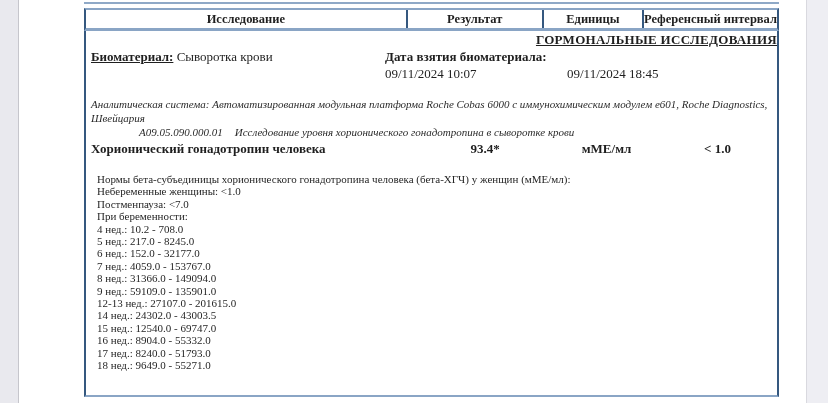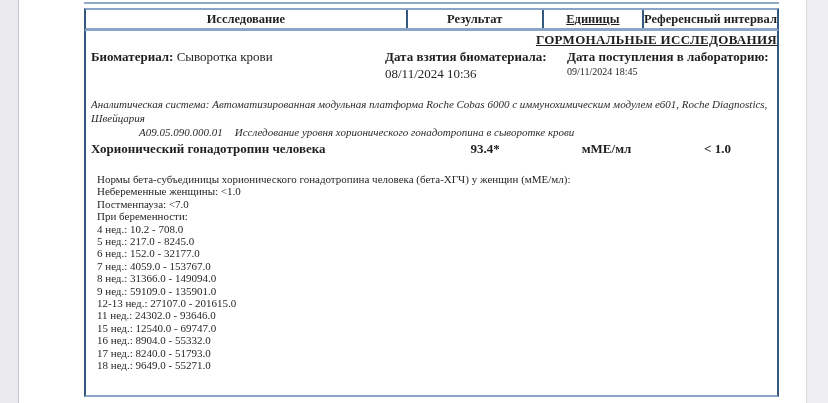--- a/index.html
+++ b/index.html
@@ -28,37 +28,37 @@
     display:flex;
     border-top:2px solid #8aa5c5;border-bottom:3px solid #8aa5c5;
     border-left:2px solid #35587f;border-right:2px solid #35587f;
   }
   .hcell{
     display:flex;align-items:center;justify-content:center;
     font-weight:bold;font-size:12.5px;white-space:nowrap;
   }
   .hcell.c1{width:329px;border-right:2px solid #35587f;}
   .hcell.c2{width:138px;border-right:2px solid #35587f;}
-  .hcell.c3{width:101px;border-right:2px solid #35587f;text-decoration:underline;}
+  .hcell.c3{width:101px;border-right:2px solid #35587f;}
   .hcell.c4{flex:1;}
   .tbody{
     position:absolute;left:0;top:31px;width:691px;height:364px;
     border-left:2px solid #35587f;border-right:2px solid #35587f;
     border-bottom:2px solid #8aa5c5;
   }
   .section-title{
     position:absolute;top:1px;left:0;width:100%;text-align:right;
     font-weight:bold;font-size:13px;text-decoration:underline;letter-spacing:.3px;
   }
   .bio-row{position:absolute;top:18px;left:5px;font-size:13px;white-space:nowrap;}
-  .bold{font-weight:bold;}
+  .bold{font-weight:bold;text-decoration:underline;}
   .collected-label{position:absolute;top:18px;left:299px;font-size:13px;font-weight:bold;white-space:nowrap;}
   .collected-value{position:absolute;top:35px;left:299px;font-size:13px;white-space:nowrap;}
   .received-label{position:absolute;top:18px;left:481px;font-size:13px;font-weight:bold;white-space:nowrap;}
-  .received-value{position:absolute;top:35px;left:481px;font-size:10px;white-space:nowrap;}
+  .received-value{position:absolute;top:35px;left:481px;font-size:13px;white-space:nowrap;}
   .method{
     position:absolute;top:67px;left:5px;width:682px;
     font-style:italic;font-size:11px;line-height:13.5px;color:#2a2a2a;
   }
   .service{
     position:absolute;top:95px;left:5px;width:682px;
     font-style:italic;font-size:11px;white-space:nowrap;color:#2a2a2a;
   }
   .service .code{margin-right:12px;margin-left:48px;}
   .result-row{position:absolute;top:110px;left:0;width:100%;height:16px;font-weight:bold;font-size:13px;}
@@ -89,22 +89,21 @@
       <div class="hcell c4">Референсный интервал</div>
     </div>
 
     <div class="tbody">
       <div class="section-title">ГОРМОНАЛЬНЫЕ ИССЛЕДОВАНИЯ</div>
 
       <div class="bio-row">
         <span class="bold">Биоматериал:</span><span> Сыворотка крови</span>
       </div>
       <div class="collected-label">Дата взятия биоматериала:</div>
-      <div class="collected-value">08/11/2024 10:36</div>
-      <div class="received-label">Дата поступления в лабораторию:</div>
+      <div class="collected-value">09/11/2024 10:07</div>
       <div class="received-value">09/11/2024 18:45</div>
 
       <div class="method">Аналитическая система: Автоматизированная модульная платформа Roche Cobas 6000 с иммунохимическим модулем e601, Roche Diagnostics, Швейцария</div>
       <div class="service">
         <span class="code">A09.05.090.000.01</span><span>Исследование уровня хорионического гонадотропина в сыворотке крови</span>
       </div>
 
       <div class="result-row">
         <span class="result-name">Хорионический гонадотропин человека</span>
         <span class="result-value">93.4*</span>
@@ -117,21 +116,21 @@
         <div>Небеременные женщины: &lt;1.0</div>
         <div>Постменпауза: &lt;7.0</div>
         <div>При беременности:</div>
         <div>4 нед.: 10.2 - 708.0</div>
         <div>5 нед.: 217.0 - 8245.0</div>
         <div>6 нед.: 152.0 - 32177.0</div>
         <div>7 нед.: 4059.0 - 153767.0</div>
         <div>8 нед.: 31366.0 - 149094.0</div>
         <div>9 нед.: 59109.0 - 135901.0</div>
         <div>12-13 нед.: 27107.0 - 201615.0</div>
-        <div>11 нед.: 24302.0 - 93646.0</div>
+        <div>14 нед.: 24302.0 - 43003.5</div>
         <div>15 нед.: 12540.0 - 69747.0</div>
         <div>16 нед.: 8904.0 - 55332.0</div>
         <div>17 нед.: 8240.0 - 51793.0</div>
         <div>18 нед.: 9649.0 - 55271.0</div>
       </div>
     </div>
   </div>
 </div>
 
 </body></html>

